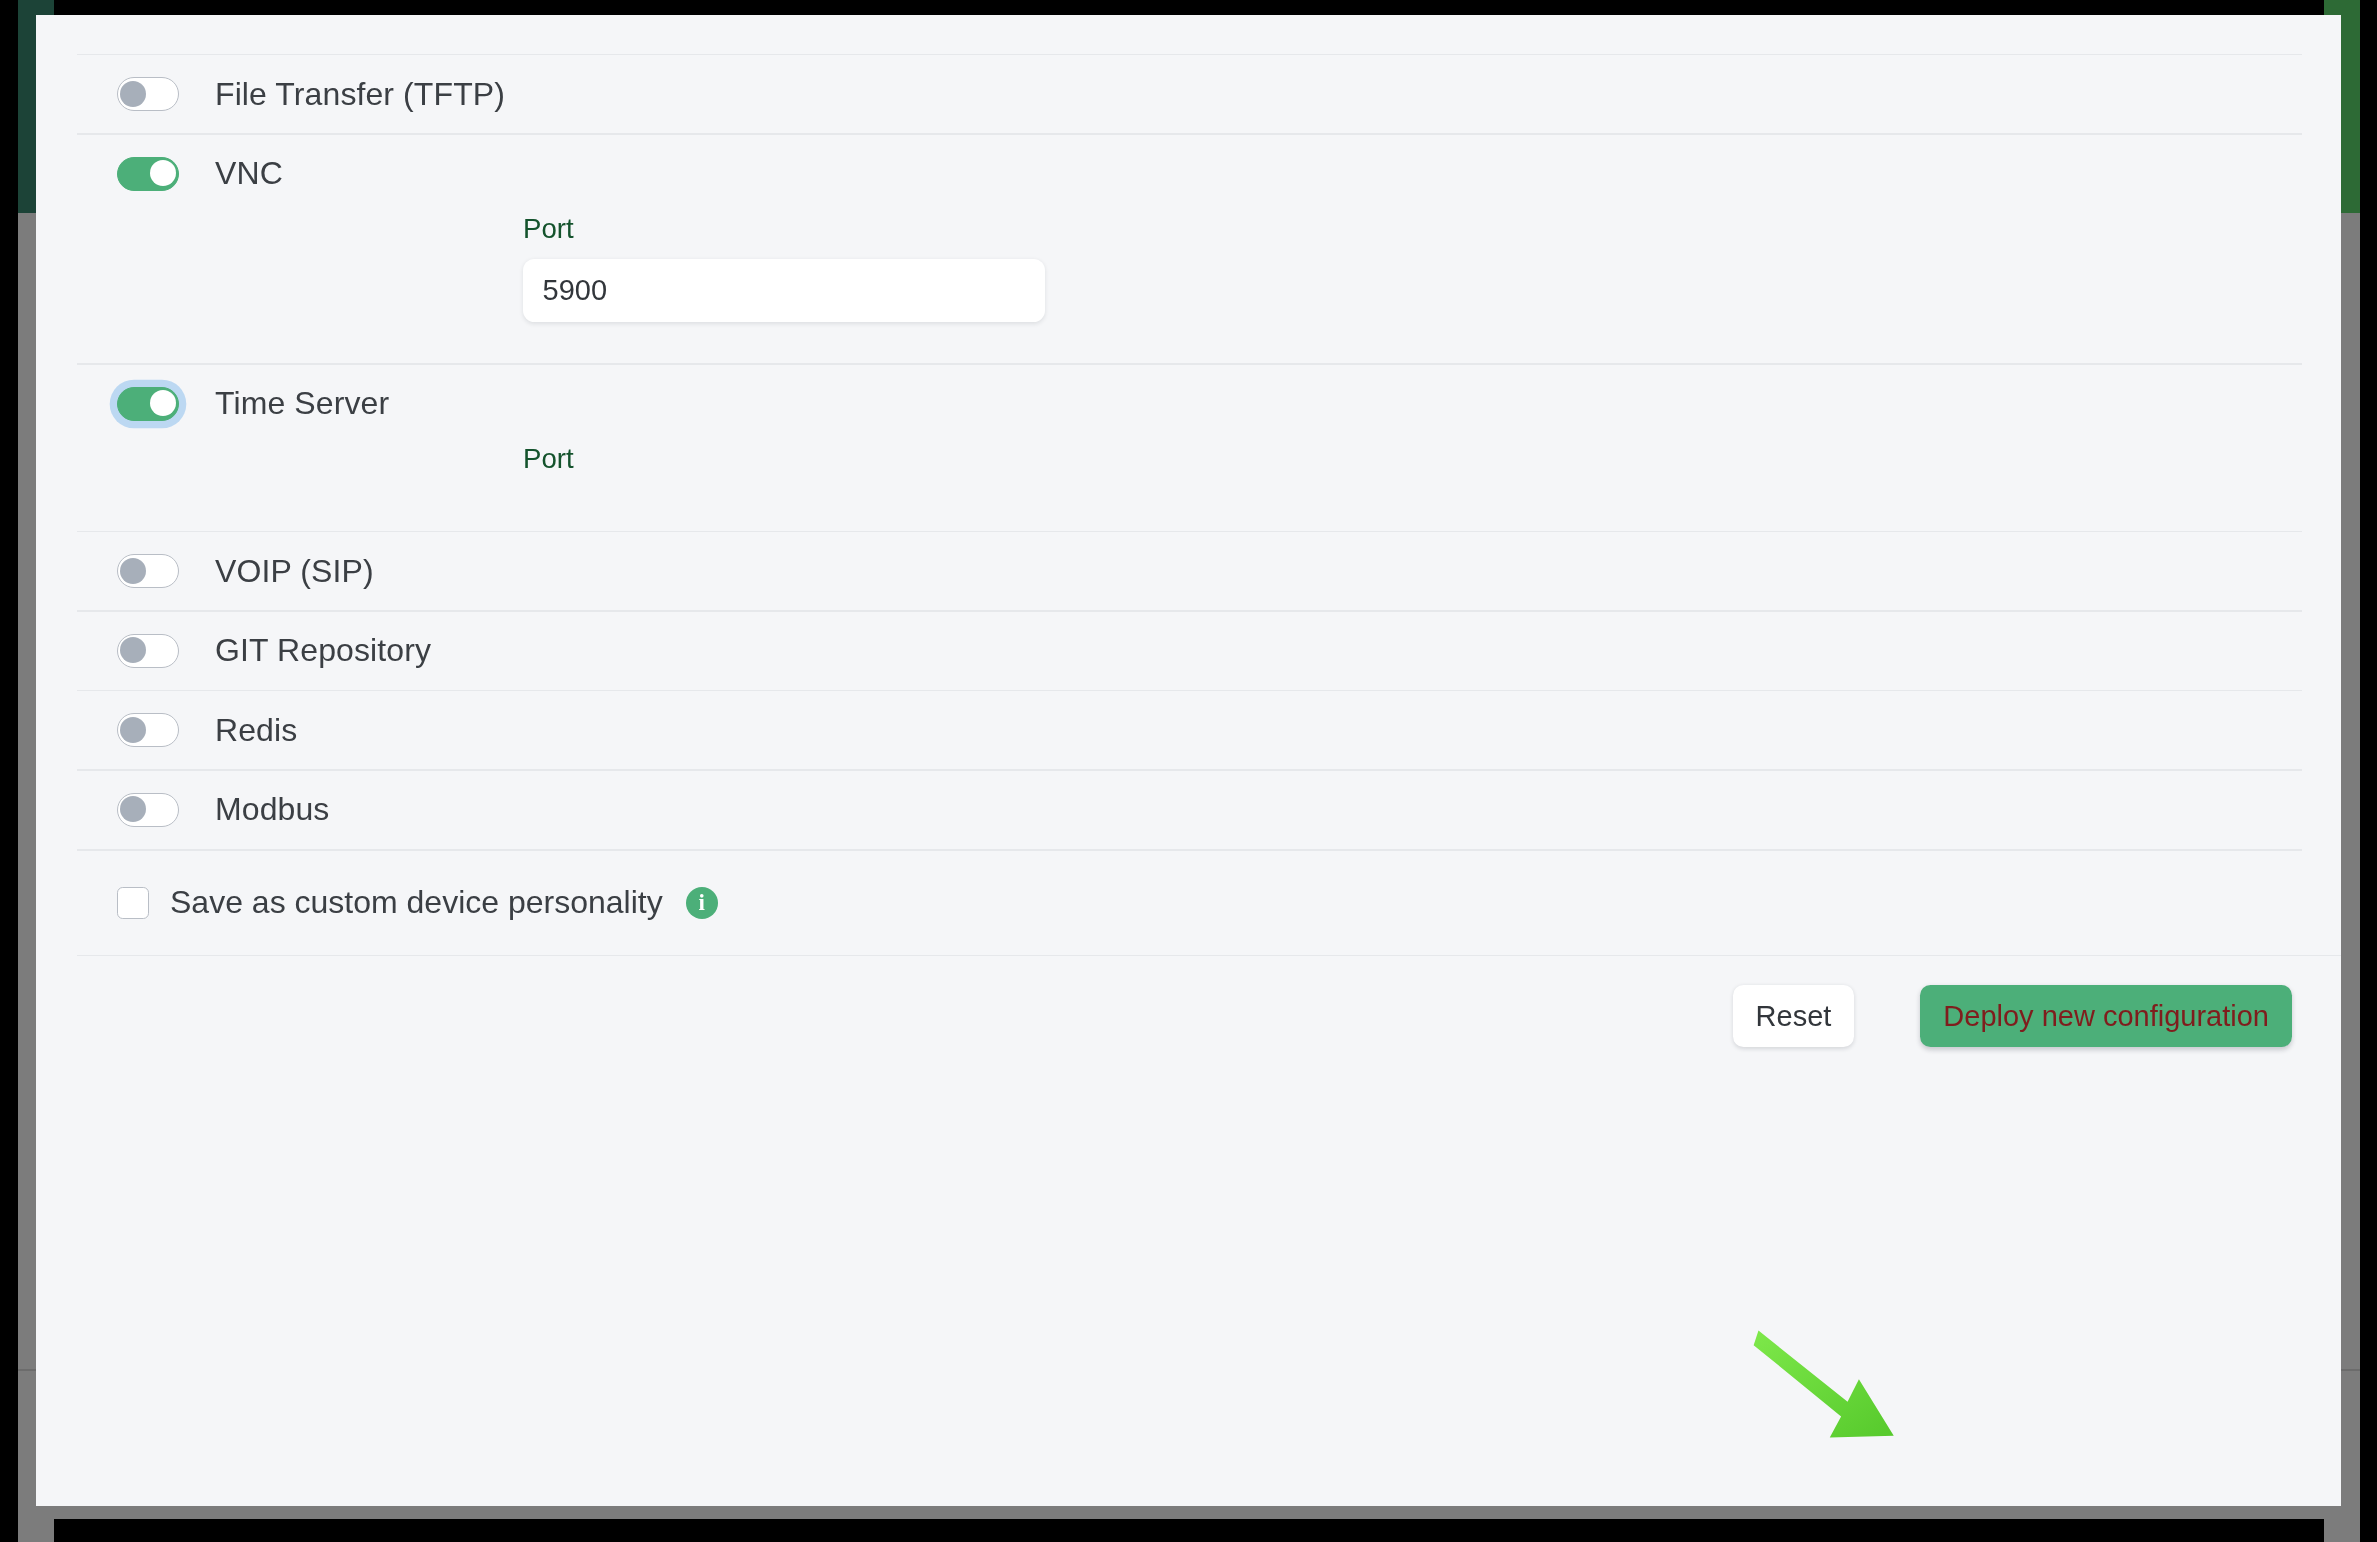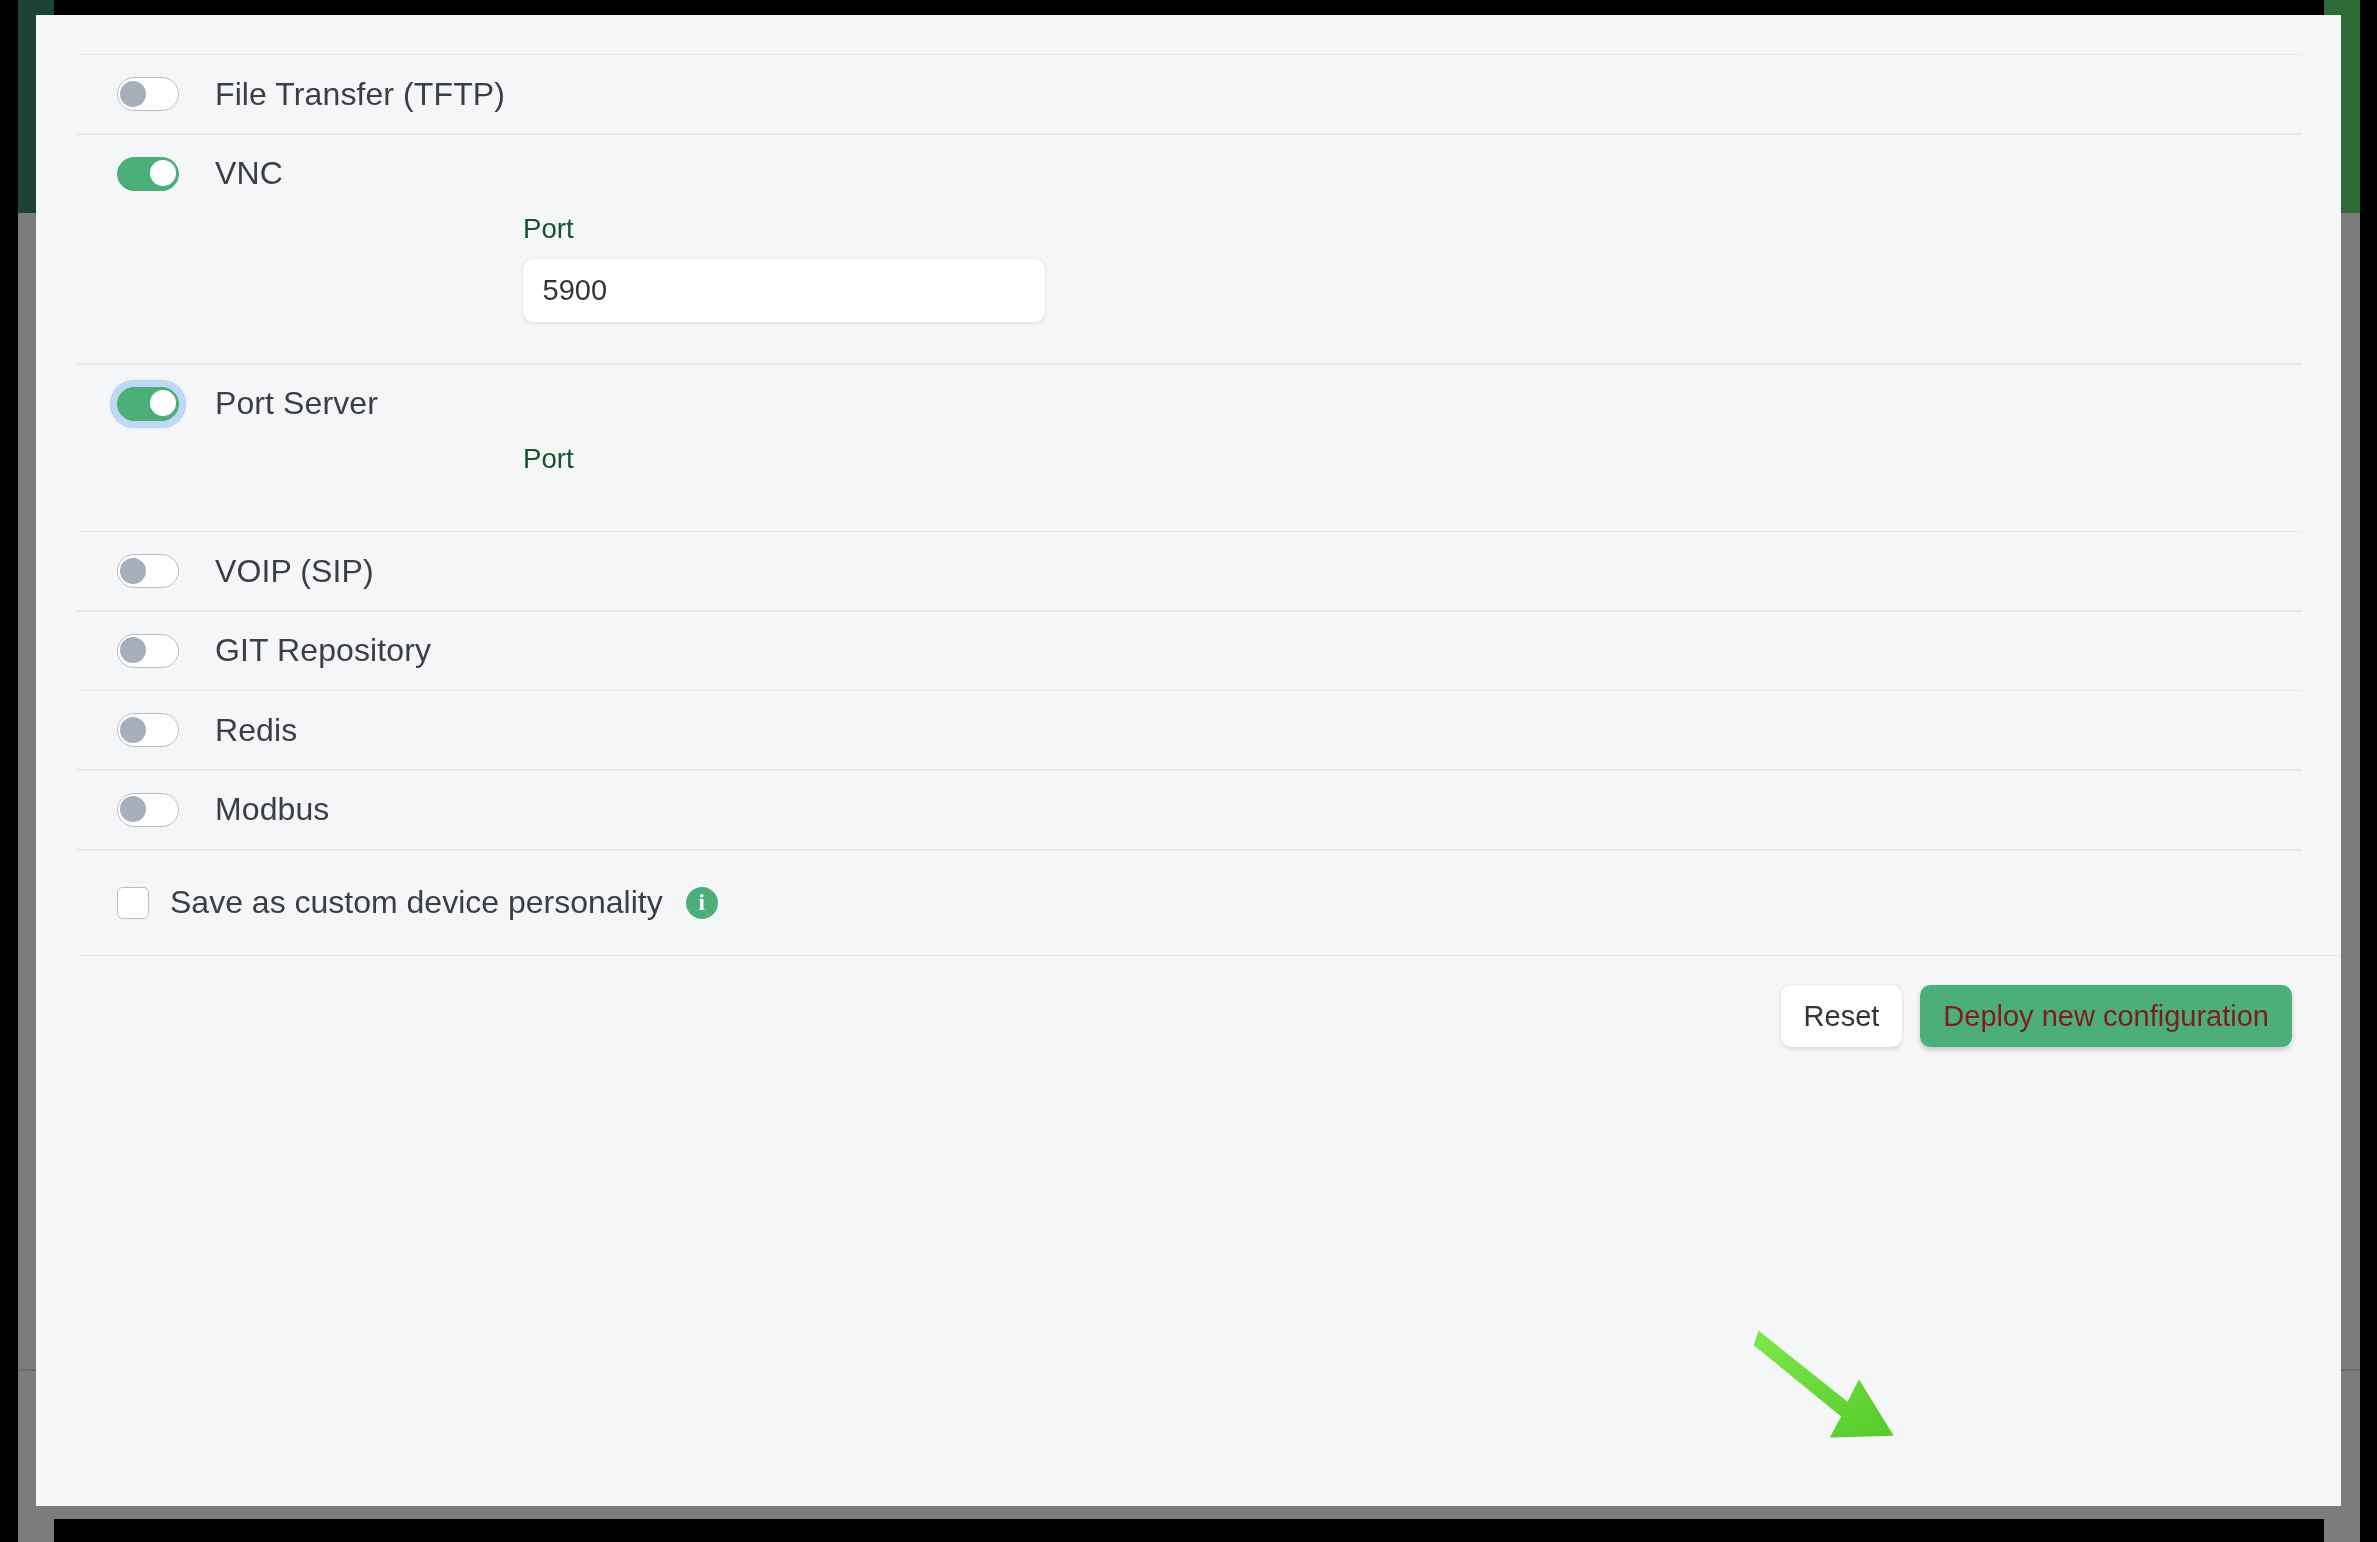--- a/index.html
+++ b/index.html
@@ -182,20 +182,21 @@
     flex: 0 0 auto;
   }
 
   
   #footer {
     display: flex;
     justify-content: flex-end;
     align-items: center;
     height: 120px;
     padding-right: 49px;
+    gap: 48px;
   }
   #reset-button {
     height: 62px;
     background: #ffffff;
     border: none;
     border-radius: 10.5px;
     box-shadow: 0 1.6px 4px rgba(20,25,40,0.14);
     font-family: "Liberation Sans", sans-serif;
     font-size: 29px;
     color: #32363b;
@@ -268,21 +269,21 @@
             <div class="row-label">VNC</div>
           </div>
           <div class="field-block"><div class="field-label">Port</div><input class="field-input" type="text" value="5900" style=""></div>
         </div>
         <div class="divider"></div>
         <div class="service-row">
           <div class="row-head">
             <div class="toggle on focused">
               <div class="knob"></div>
             </div>
-            <div class="row-label">Port Server</div>
+            <div class="row-label">Time Server</div>
           </div>
           <div class="field-block"><div class="field-label">Port</div></div>
         </div>
         <div class="divider"></div>
         <div class="service-row">
           <div class="row-head">
             <div class="toggle off">
               <div class="knob"></div>
             </div>
             <div class="row-label">VOIP (SIP)</div>

